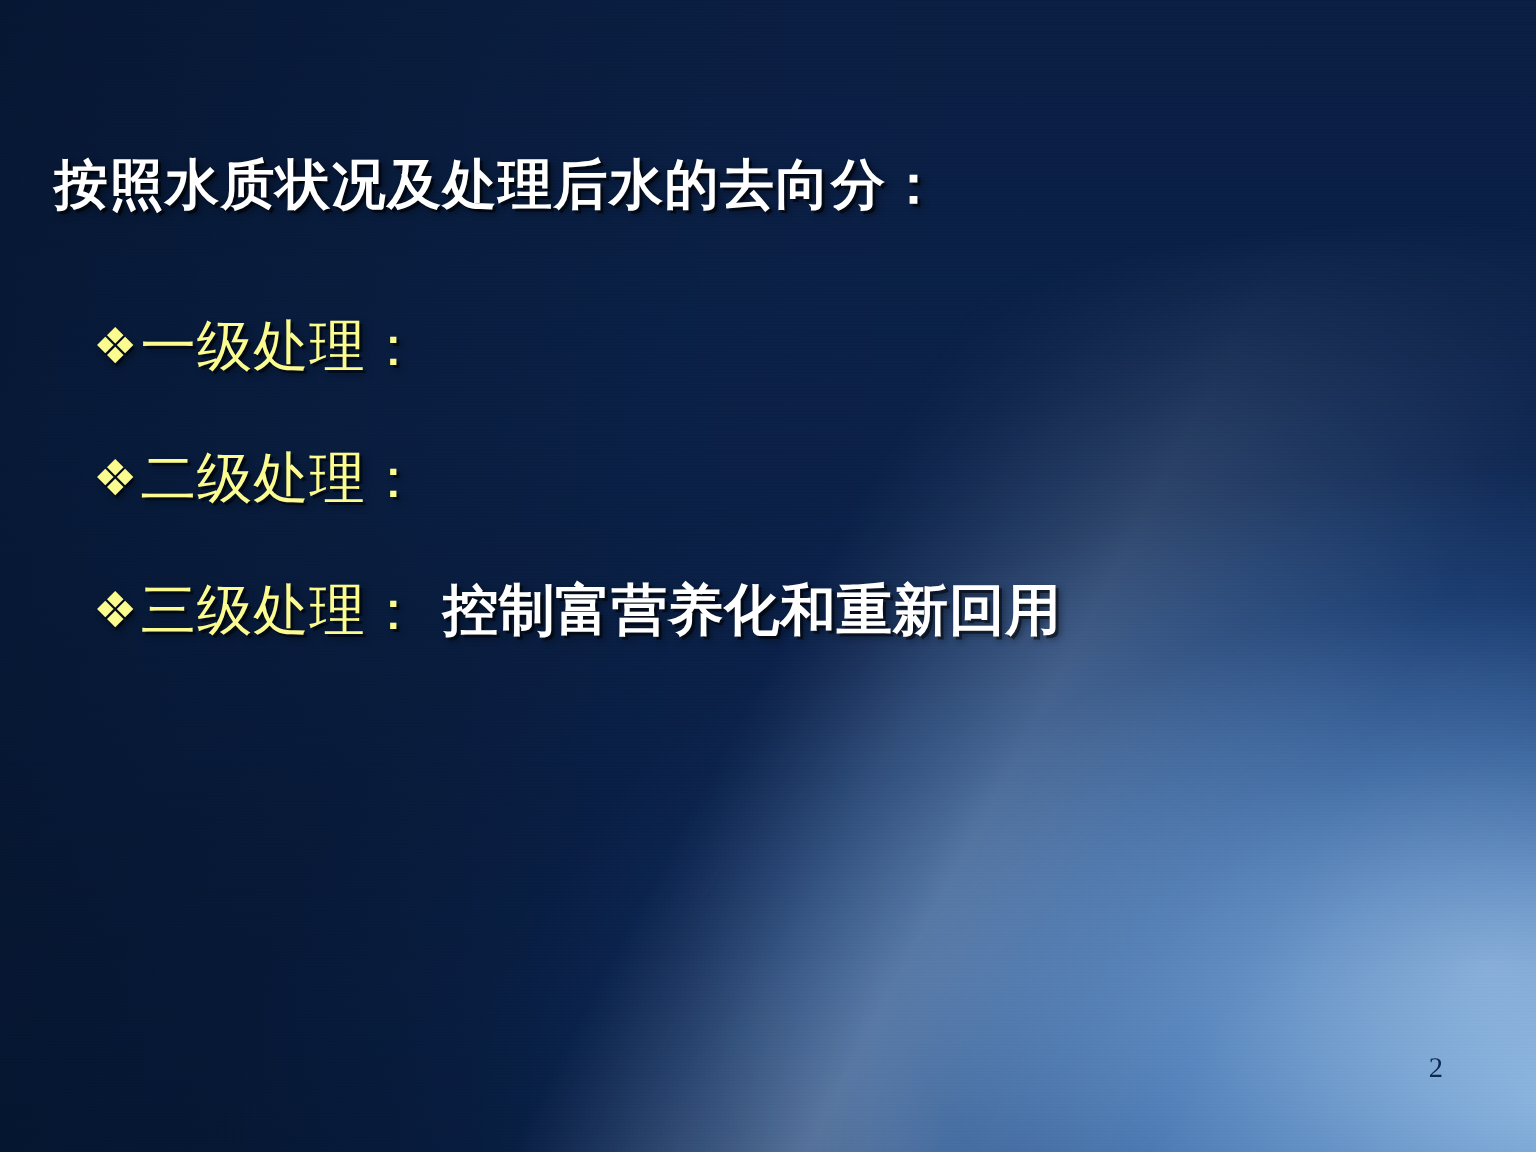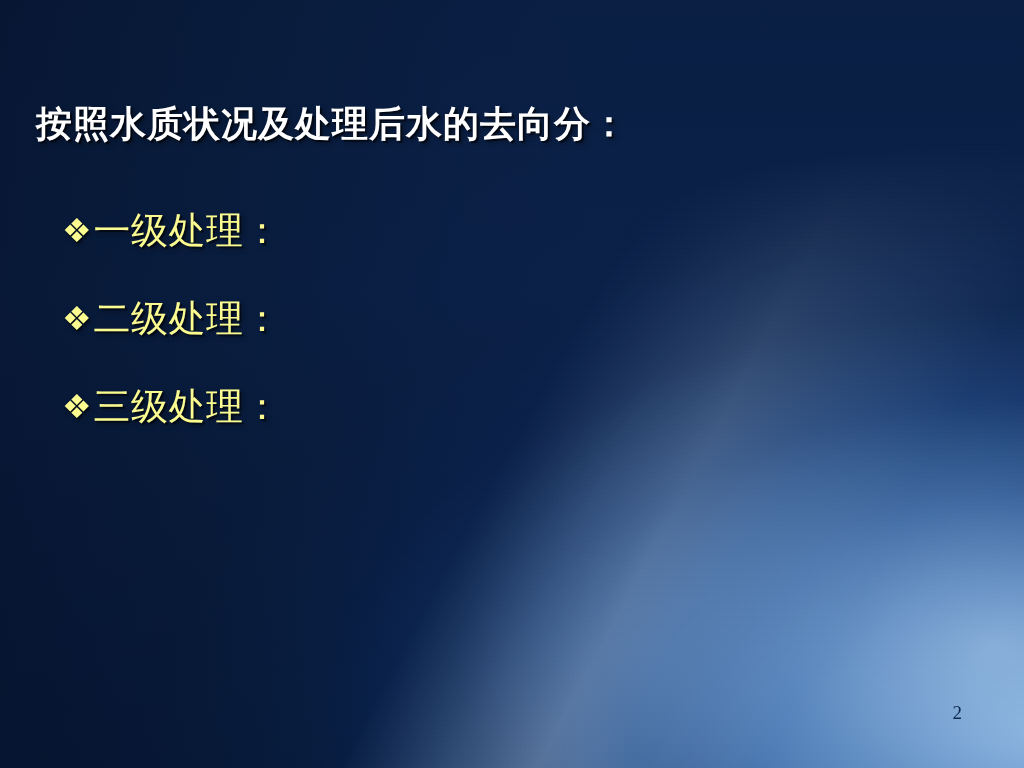--- a/index.html
+++ b/index.html
@@ -193,20 +193,21 @@
       </div>
 
       <div class="bullet-row">
         <span class="bullet-marker">❖</span>
         <span class="bullet-label">二级处理：</span>
       </div>
 
       <div class="bullet-row">
         <span class="bullet-marker">❖</span>
         <span class="bullet-label">三级处理：</span>
+        <span class="bullet-body">控制富营养化和重新回用</span>
       </div>
 
     </div>
 
     <div class="page-number">2</div>
 
   </div>
 </div>
 
 </body></html>

